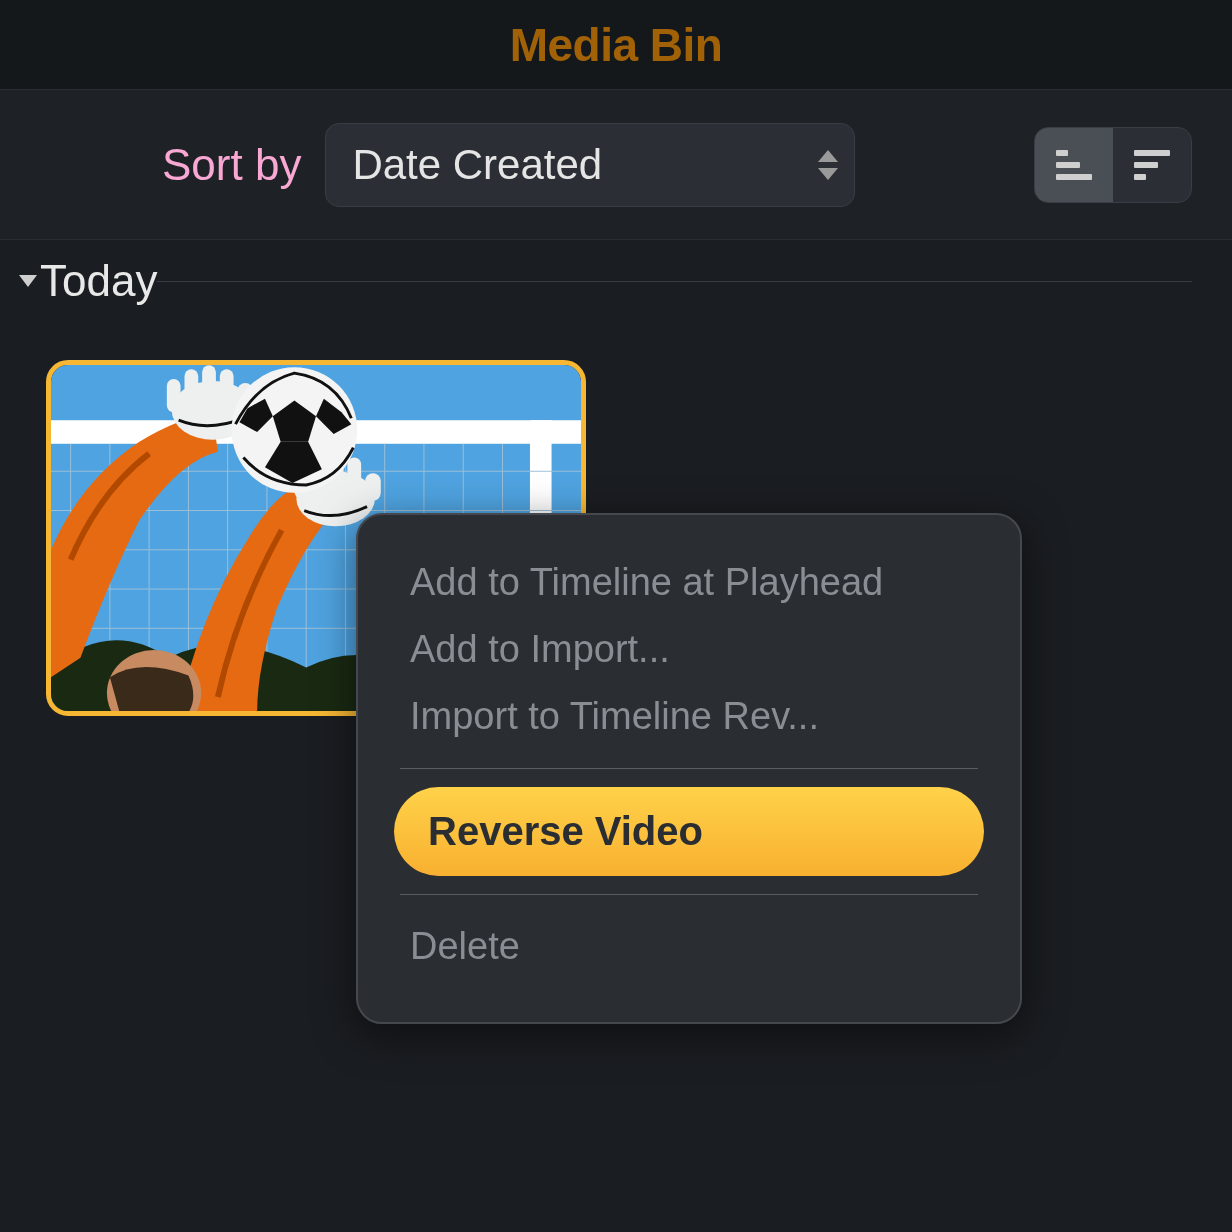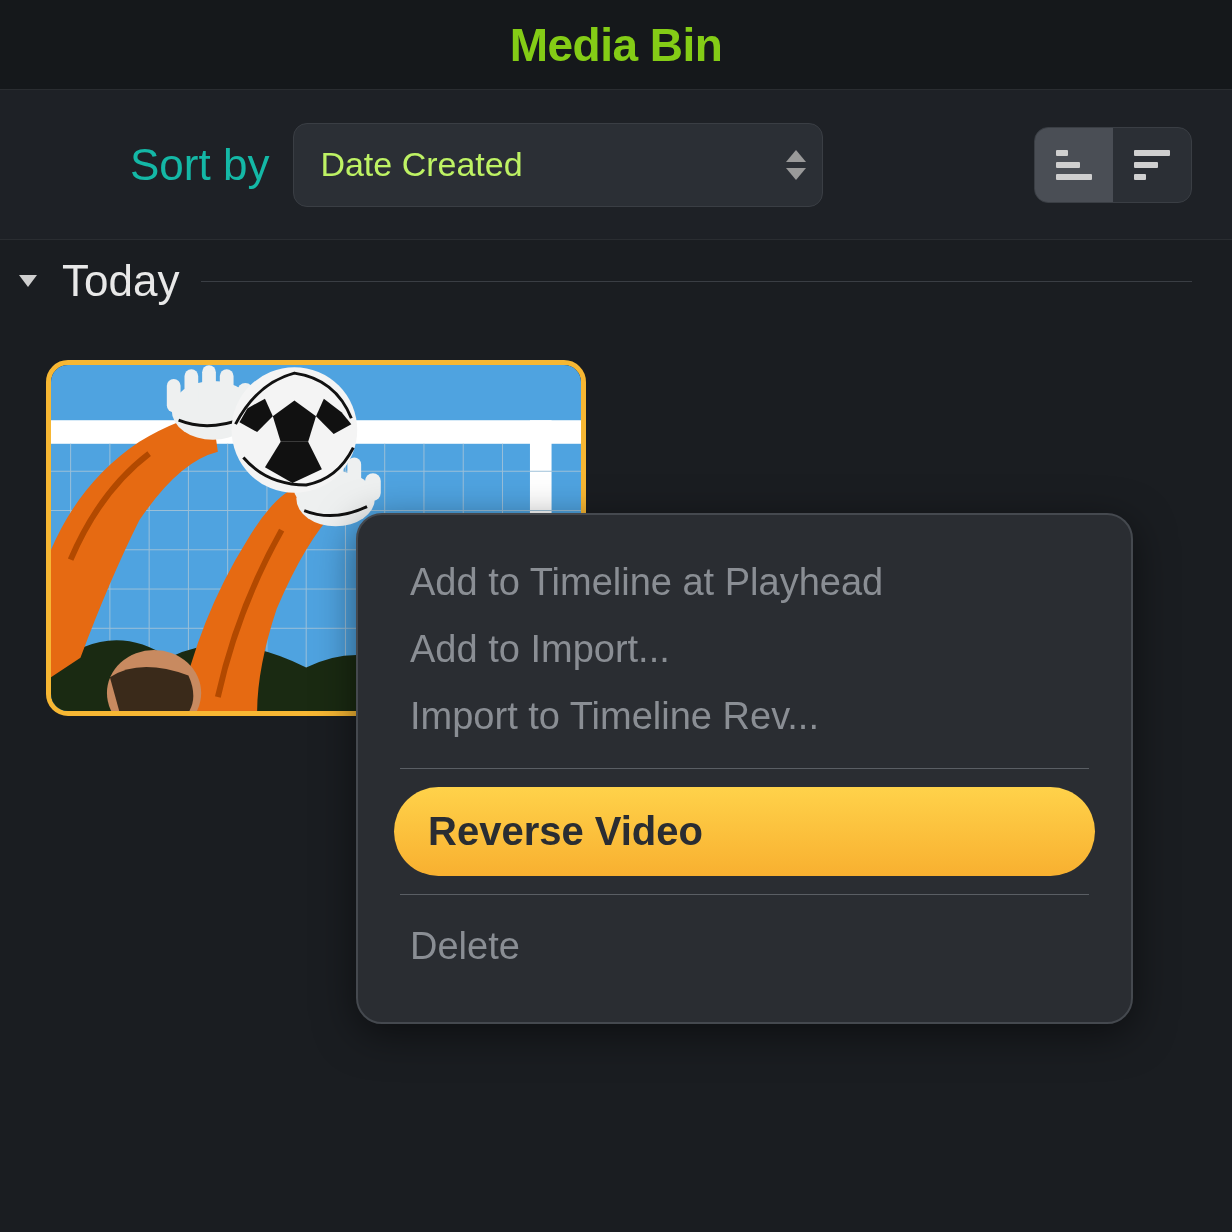--- a/index.html
+++ b/index.html
@@ -19,56 +19,57 @@
       height: 90px;
       background: #15181b;
       display: flex;
       align-items: center;
       justify-content: center;
       border-bottom: 1px solid #2a2d31;
     }
     .header h1 {
       font-size: 46px;
       font-weight: 600;
-      color: #84cc16;
+      color: #a16207;
       letter-spacing: -0.5px;
     }
 
     
     .sortbar {
       width: 100%;
       height: 150px;
       background: #1e2126;
       display: flex;
       align-items: center;
       padding: 0 40px 0 130px;
       gap: 24px;
       border-bottom: 1px solid #2a2d31;
     }
     .sort-label {
       font-size: 44px;
       font-weight: 400;
-      color: #14b8a6;
+      color: #f9a8d4;
+      margin-left: 32px;
     }
     .sort-select {
       flex: 0 0 530px;
       height: 84px;
       background: #2b2f35;
       border: 1px solid #3a3e44;
       border-radius: 14px;
       display: flex;
       align-items: center;
       justify-content: space-between;
       padding: 0 16px 0 26px;
       cursor: pointer;
     }
     .sort-select-value {
-      font-size: 34px;
+      font-size: 42px;
       font-weight: 400;
-      color: #bef264;
+      color: #e5e5e5;
     }
     .stepper-icon {
       display: flex;
       flex-direction: column;
       gap: 6px;
       align-items: center;
     }
     .stepper-icon .tri-up {
       width: 0; height: 0;
       border-left: 10px solid transparent;
@@ -111,21 +112,20 @@
       background: #cfcfcf;
       border-radius: 1px;
       display: block;
     }
 
     
     .section-heading {
       display: flex;
       align-items: center;
       padding: 16px 40px 16px 16px;
-      gap: 22px;
     }
     .disclosure { width: 24px; display:flex; justify-content:center; }
     .disclosure .tri {
       width: 0; height: 0;
       border-left: 9px solid transparent;
       border-right: 9px solid transparent;
       border-top: 12px solid #cfcfcf;
     }
     .section-title {
       font-size: 44px;
@@ -150,21 +150,21 @@
       overflow: hidden;
       cursor: pointer;
     }
     .thumb svg { width:100%; height:100%; display:block; }
 
     
     .ctx {
       position: absolute;
       left: 356px;
       top: 513px;
-      width: 777px;
+      width: 666px;
       background: #2a2d32;
       border: 2px solid #45494f;
       border-radius: 26px;
       padding: 34px 42px 42px 42px;
       box-shadow: 0 10px 40px rgba(0,0,0,0.5);
     }
     .ctx-item {
       font-size: 38px;
       font-weight: 400;
       color: #8a8e94;

